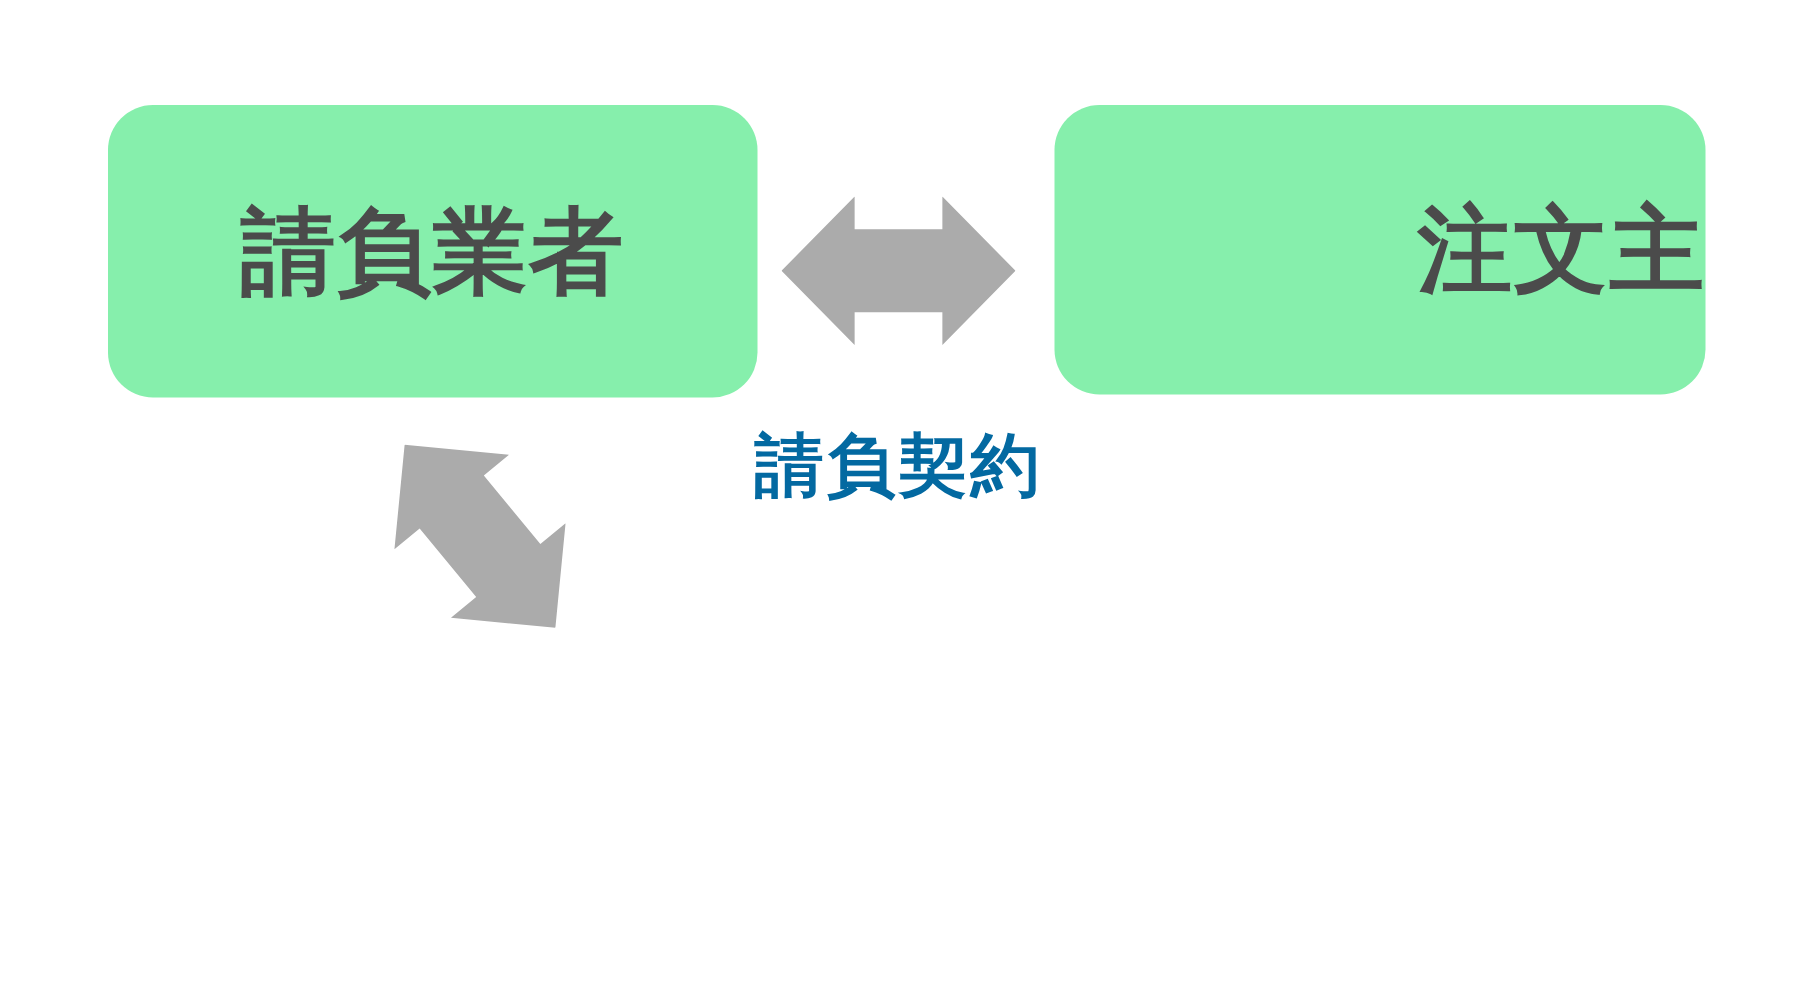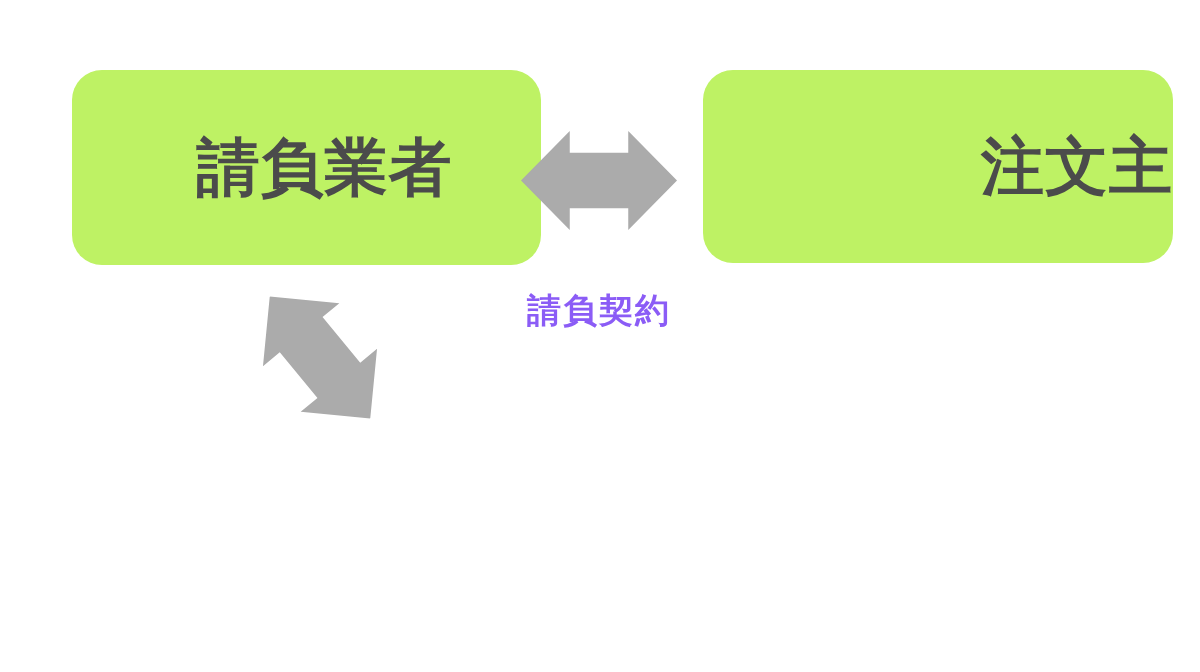--- a/index.html
+++ b/index.html
@@ -10,26 +10,25 @@
   .canvas {
     position: relative;
     width: 1200px;
     height: 672px;
     background: #ffffff;
     overflow: hidden;
     font-family: "DejaVu Sans", "Liberation Sans", sans-serif;
   }
   .node {
     position: absolute;
-    background: #bef264;
+    background: #86efac;
     border-radius: 30px;
     display: flex;
     align-items: center;
     justify-content: center;
-    padding-left: 36px;
   }
   .node-label {
     color: #4B4B4B;
     font-size: 63px;
     font-weight: 800;
     letter-spacing: 1px;
     white-space: nowrap;
     line-height: 1;
   }
   .node-contractor { left: 72px;  top: 70px;  width: 433px; height: 195px; }
@@ -44,22 +43,22 @@
   .arrow-diagonal {
     left: 241px; top: 308px;
     width: 158px; height: 99px;
     transform: rotate(50.5deg);
     transform-origin: 50% 50%;
   }
 
   .edge-label {
     position: absolute;
     transform: translate(-50%, -50%);
-    color: #8b5cf6;
-    font-size: 34px;
+    color: #0369a1;
+    font-size: 46px;
     font-weight: 800;
     letter-spacing: 2px;
     white-space: nowrap;
     line-height: 1;
   }
   .edge-label-contract   { left: 599px; top: 310px; }
   .edge-label-employment { left: 201px; top: 497px; }
 </style>
 </head>
 <body>

